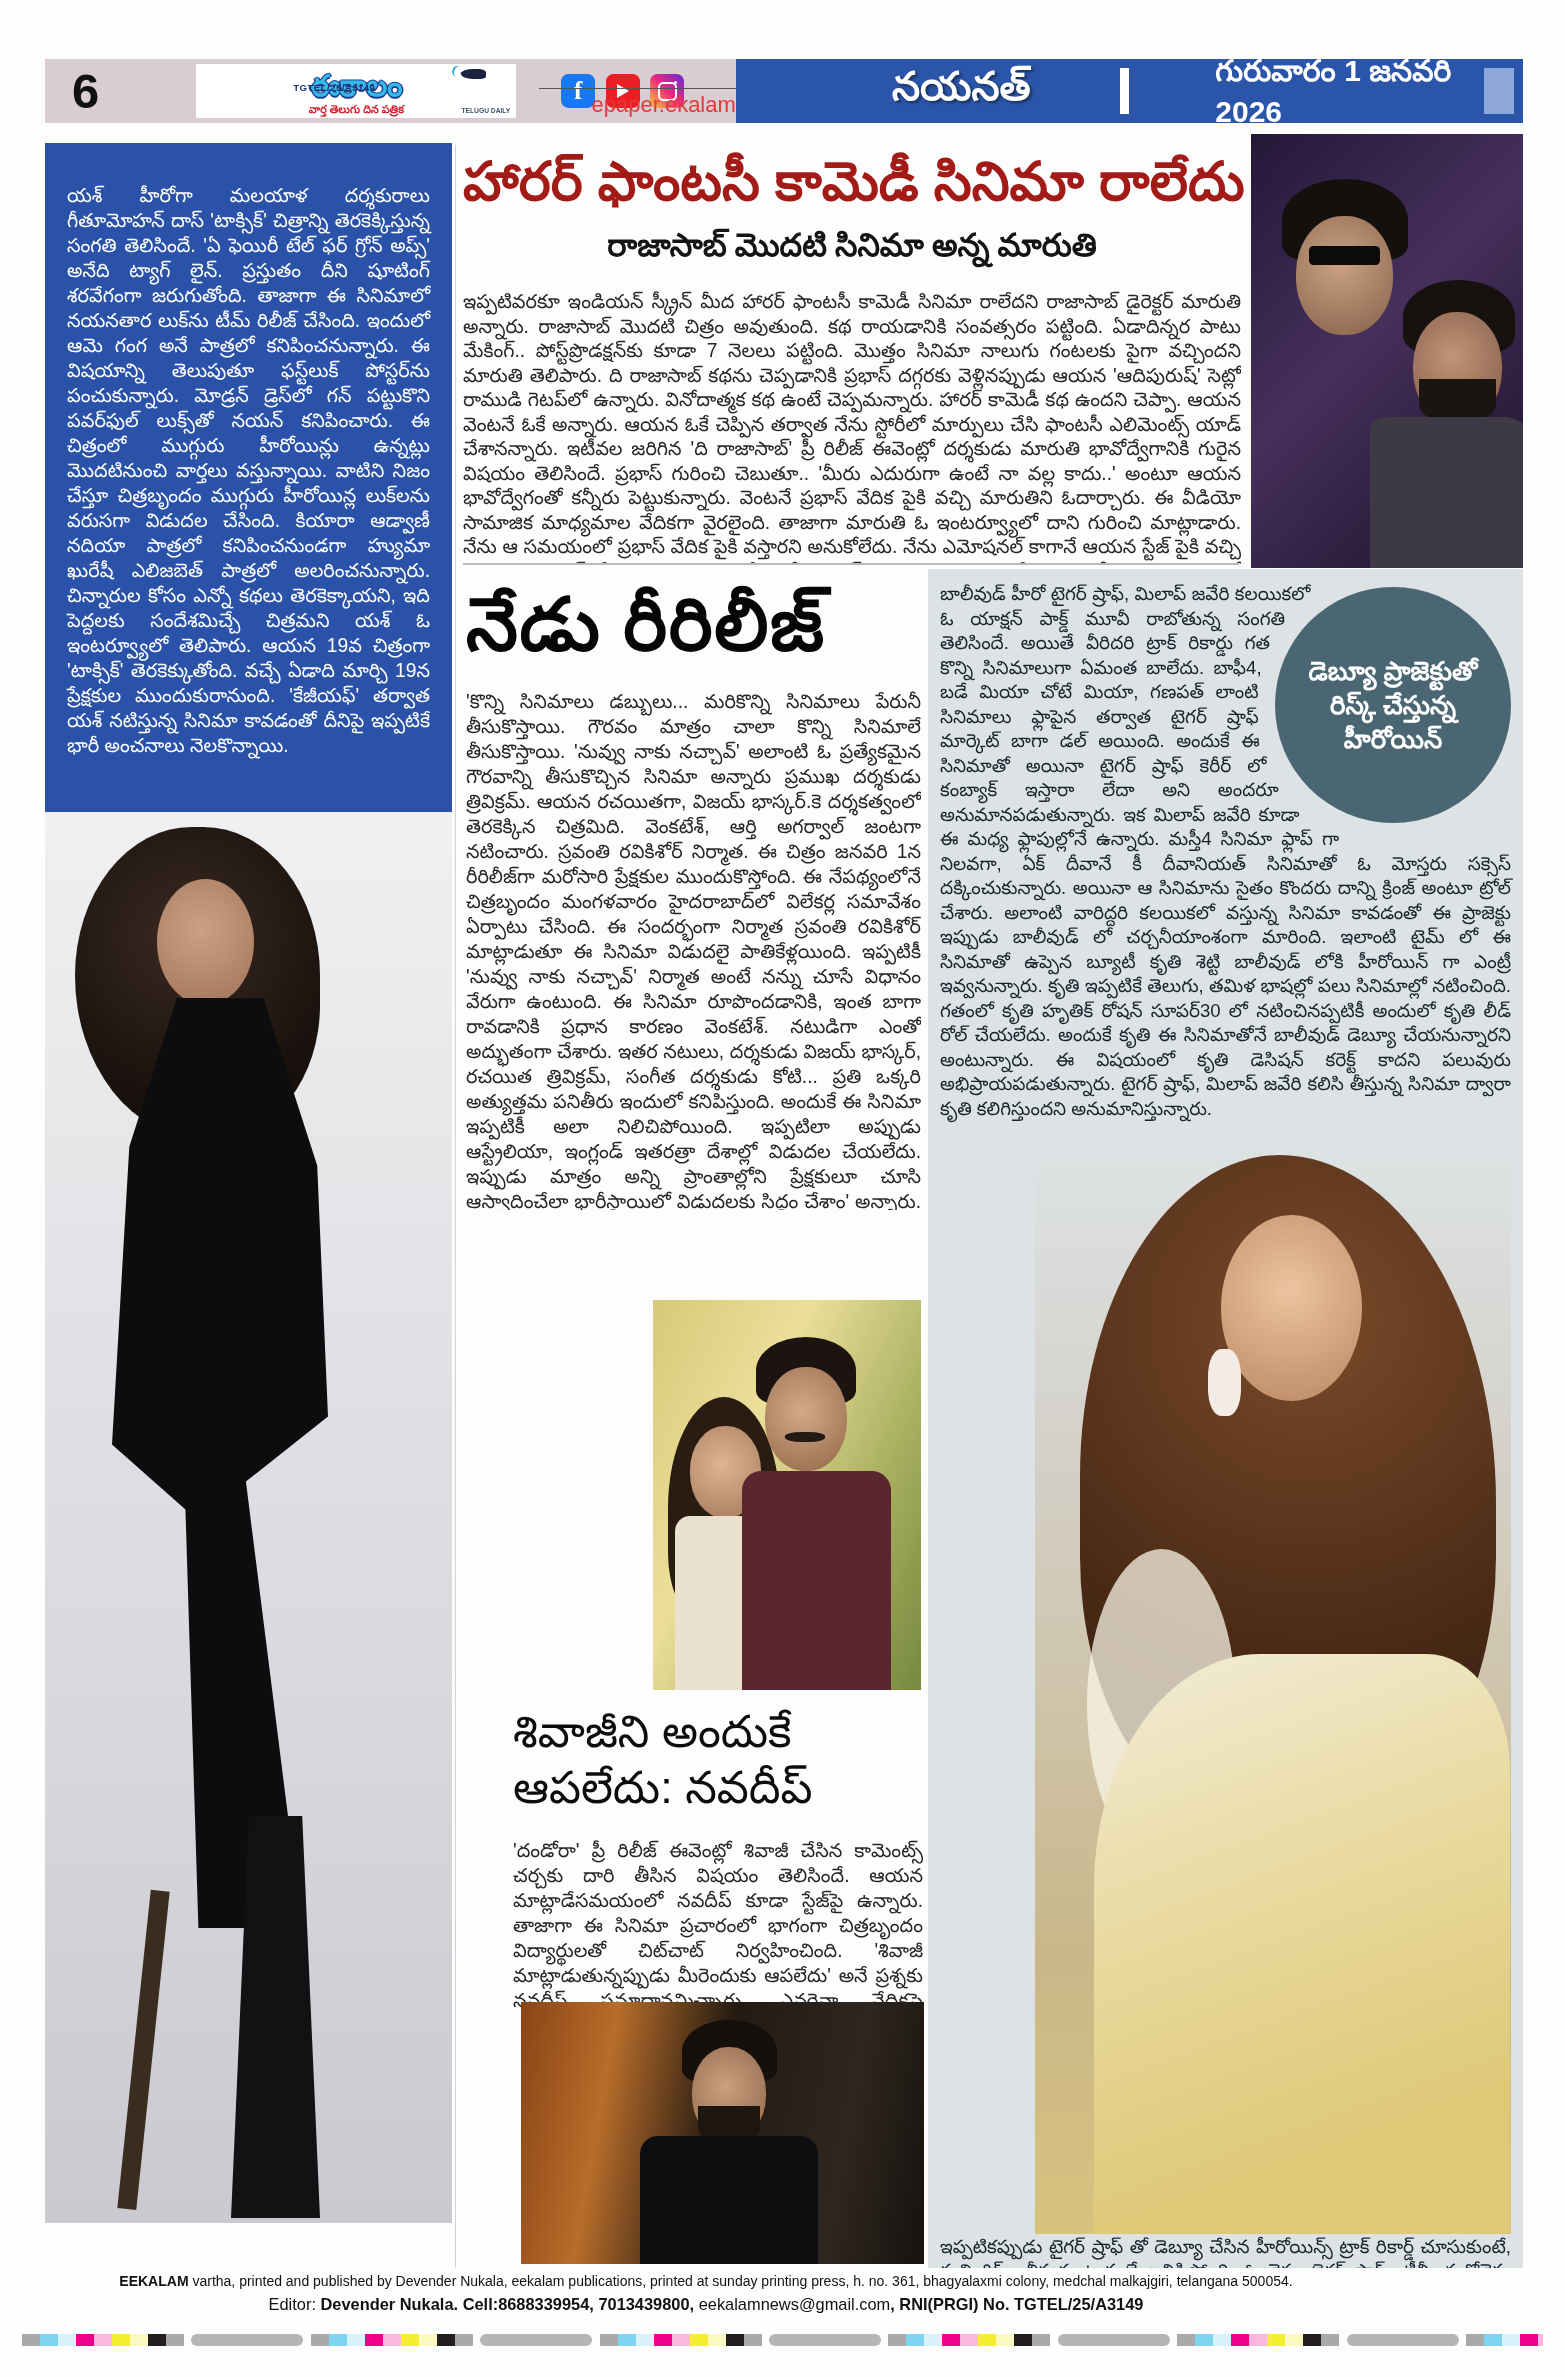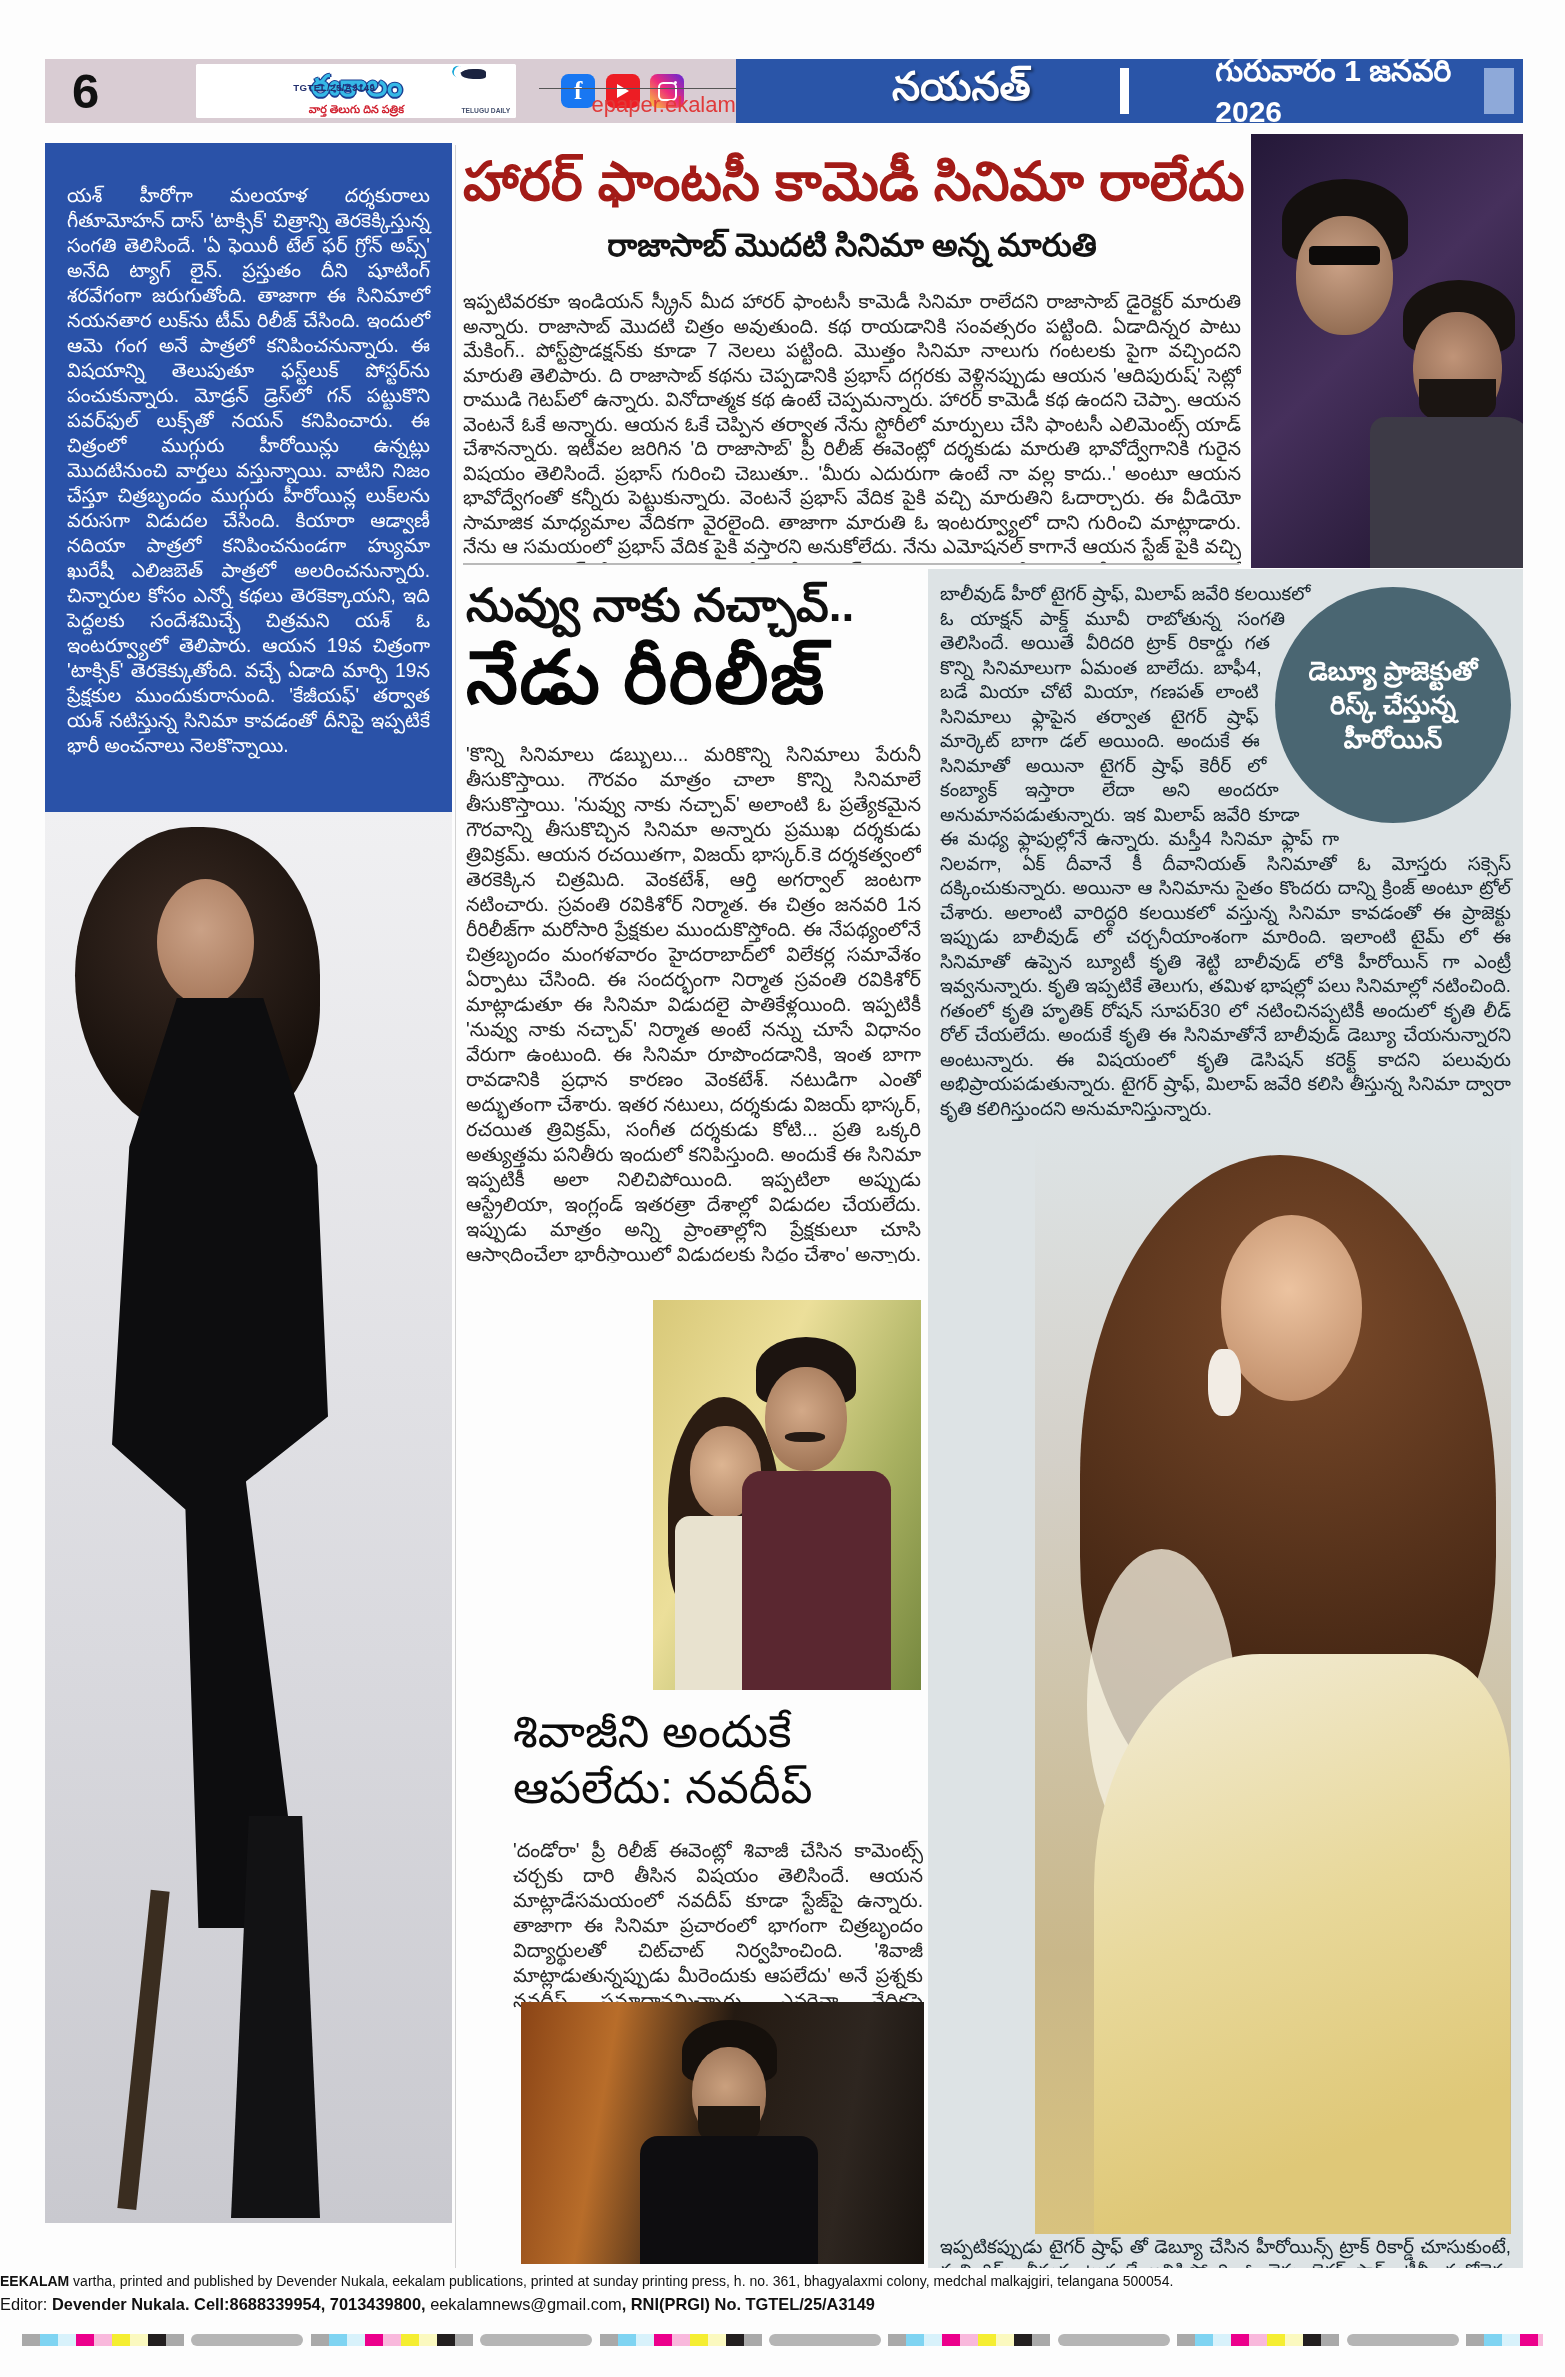--- a/index.html
+++ b/index.html
@@ -111,21 +111,21 @@
   .kr-hair{position:absolute;left:45px;top:22px;width:416px;height:669px;border-radius:48% 52% 40% 40%;
            background:radial-gradient(circle at 55% 25%,#7a4a2a,#4a2a16 60%,#35200f 90%);}
   .kr-face{position:absolute;left:186px;top:82px;width:141px;height:186px;border-radius:50%;
            background:radial-gradient(circle at 48% 40%,#ecc3a0,#c2906c 85%);}
   .kr-ear{position:absolute;left:173px;top:216px;width:33px;height:67px;border-radius:40%;background:#f2ece4;}
   .kr-dress{position:absolute;left:59px;top:521px;width:416px;height:580px;
             background:linear-gradient(160deg,#f2ecd8,#e8d89a 45%,#dfc878 80%);border-radius:40% 20% 0 0;}
   .kr-sleeve{position:absolute;left:52px;top:416px;width:149px;height:312px;border-radius:50%;
              background:rgba(250,246,230,.75);}
   
-  .footer{position:absolute;left:0;top:2273px;width:1412px;text-align:left;color:#111;}
+  .footer{position:absolute;left:0;top:2273px;width:1412px;text-align:center;color:#111;}
   .f-line1{font-size:14px;}
   .f-line2{font-size:16.4px;margin-top:6px;}
   .fb-b{font-weight:bold;}
   .calib{position:absolute;left:22px;top:2334px;width:1521px;height:12px;display:flex;align-items:center;overflow:hidden;}
   .chip{display:inline-block;width:18px;height:12px;flex:0 0 auto;}
   .chip-bar{display:inline-block;width:112px;height:12px;border-radius:6px;margin:0 7.4px;flex:0 0 auto;}
 </style>
 </head>
 <body>
 
@@ -187,21 +187,20 @@
     <div class="pm-face1"></div>
     <div class="pm-glass"></div>
     <div class="pm-hair2"></div>
     <div class="pm-face2"></div>
     <div class="pm-beard"></div>
     <div class="pm-shirt"></div>
   </div>
   <div class="hline"></div>
 
   <div class="rerel">
-    <div class="rerel-h1">నువ్వు నాకు నచ్చావ్..</div>
     <div class="rerel-h2">నేడు రీరిలీజ్</div>
     <div class="rerel-body">'కొన్ని సినిమాలు డబ్బులు... మరికొన్ని సినిమాలు పేరునీ తీసుకొస్తాయి. గౌరవం మాత్రం చాలా కొన్ని సినిమాలే తీసుకొస్తాయి. 'నువ్వు నాకు నచ్చావ్' అలాంటి ఓ ప్రత్యేకమైన గౌరవాన్ని తీసుకొచ్చిన సినిమా అన్నారు ప్రముఖ దర్శకుడు త్రివిక్రమ్. ఆయన రచయితగా, విజయ్ భాస్కర్.కె దర్శకత్వంలో తెరకెక్కిన చిత్రమిది. వెంకటేశ్, ఆర్తి అగర్వాల్ జంటగా నటించారు. స్రవంతి రవికిశోర్ నిర్మాత. ఈ చిత్రం జనవరి 1న రీరిలీజ్‌గా మరోసారి ప్రేక్షకుల ముందుకొస్తోంది. ఈ నేపథ్యంలోనే చిత్రబృందం మంగళవారం హైదరాబాద్‌లో విలేకర్ల సమావేశం ఏర్పాటు చేసింది. ఈ సందర్భంగా నిర్మాత స్రవంతి రవికిశోర్ మాట్లాడుతూ ఈ సినిమా విడుదలై పాతికేళ్లయింది. ఇప్పటికీ 'నువ్వు నాకు నచ్చావ్' నిర్మాత అంటే నన్ను చూసే విధానం వేరుగా ఉంటుంది. ఈ సినిమా రూపొందడానికి, ఇంత బాగా రావడానికి ప్రధాన కారణం వెంకటేశ్. నటుడిగా ఎంతో అద్భుతంగా చేశారు. ఇతర నటులు, దర్శకుడు విజయ్ భాస్కర్, రచయిత త్రివిక్రమ్, సంగీత దర్శకుడు కోటి... ప్రతి ఒక్కరి అత్యుత్తమ పనితీరు ఇందులో కనిపిస్తుంది. అందుకే ఈ సినిమా ఇప్పటికీ అలా నిలిచిపోయింది. ఇప్పటిలా అప్పుడు ఆస్ట్రేలియా, ఇంగ్లండ్ ఇతరత్రా దేశాల్లో విడుదల చేయలేదు. ఇప్పుడు మాత్రం అన్ని ప్రాంతాల్లోని ప్రేక్షకులూ చూసి ఆస్వాదించేలా భారీస్థాయిలో విడుదలకు సిద్ధం చేశాం' అన్నారు. త్రివిక్రమ్ మాట్లాడుతూ ఈ సినిమా క్రెడిట్ అంతా కథానాయకుడు వెంకటేశ్‌కే దక్కుతుంది. కథ చెప్పిన వెంటనే ఆయన చేస్తానని ముందుకొచ్చారు. అందరి జీవితాల్లో భాగమైన ఓ సినిమా ఇది. కుటుంబ ప్రేక్షకులంతా కలిసి ఓటీటీ, టీవీ మాధ్యమాల్లో చూశారు. సామూహిక అనుభవం కోసం అందరూ కలిసి మరోసారి థియేటర్లలో చూస్తారు' అన్నారు.</div>
   </div>
   <div class="photo photo-couple">
     <div class="cp-hair2"></div>
     <div class="cp-face2"></div>
     <div class="cp-top2"></div>
     <div class="cp-hair1"></div>
     <div class="cp-face1"></div>
     <div class="cp-mous"></div>

